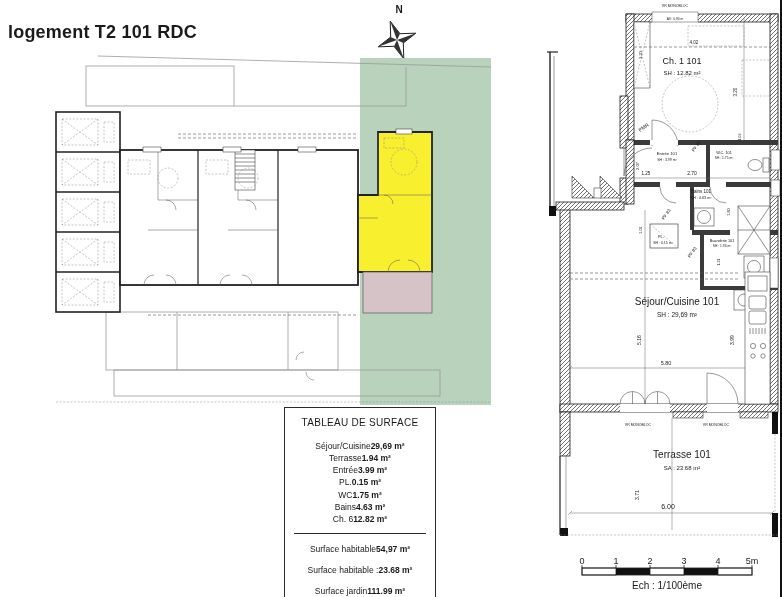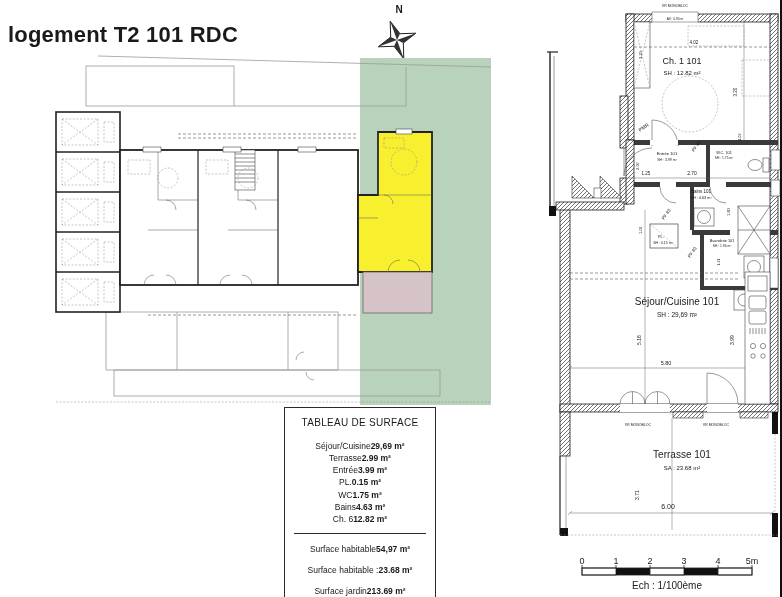--- a/index.html
+++ b/index.html
@@ -1,21 +1,21 @@
 <!DOCTYPE html>
 <html><head>
 <meta charset="utf-8">
 <style>
   html,body{margin:0;padding:0;background:#fff;}
   .sheet{
     position:relative;width:782px;height:597px;background:#fff;overflow:hidden;
     font-family:"Liberation Sans", sans-serif;color:#1a1a1a;
     border-right:2px solid #111;box-sizing:border-box;
   }
-  .page-title{position:absolute;left:8px;top:22px;font-size:22px;font-weight:bold;letter-spacing:.2px;}
+  .page-title{position:absolute;left:8px;top:22px;font-size:18px;font-weight:bold;letter-spacing:.2px;}
   .compass{position:absolute;left:372px;top:2px;width:52px;height:64px;}
   .site-plan{position:absolute;left:48px;top:50px;}
   .floor-plan{position:absolute;left:542px;top:0;}
   .scale-bar{position:absolute;left:576px;top:552px;}
   
   .surface-table{
     position:absolute;left:284px;top:407px;width:152px;background:#fff;
     border:1.5px solid #2a2a2a;box-sizing:border-box;padding:8px 9px 10px 9px;
     font-size:8.5px;line-height:1.45;
   }
@@ -178,21 +178,21 @@
   </svg>
 
   <div class="surface-table">
     <div class="tbl-title">TABLEAU DE SURFACE</div>
     <div class="trow">
         <span class="lbl">Séjour/Cuisine</span>
         <span class="val">29,69 m²</span>
       </div>
     <div class="trow">
         <span class="lbl">Terrasse</span>
-        <span class="val">2.99 m²</span>
+        <span class="val">1.94 m²</span>
       </div>
     <div class="trow">
         <span class="lbl">Entrée</span>
         <span class="val">3.99 m²</span>
       </div>
     <div class="trow">
         <span class="lbl">PL.</span>
         <span class="val">0.15 m²</span>
       </div>
     <div class="trow">
@@ -211,21 +211,21 @@
     <div class="trow total">
         <span class="lbl">Surface habitable</span>
         <span class="val">54,97 m²</span>
       </div>
     <div class="trow total">
         <span class="lbl">Surface habitable :</span>
         <span class="val">23.68 m²</span>
       </div>
     <div class="trow total">
         <span class="lbl">Surface jardin</span>
-        <span class="val">213.69 m²</span>
+        <span class="val">111.99 m²</span>
       </div>
   </div>
 
   <svg class="floor-plan" width="240" height="557" viewBox="0 0 240 557">
     <defs>
       <pattern id="wh" width="4" height="4" patternUnits="userSpaceOnUse">
         <rect width="4" height="4" fill="#fff"></rect>
         <path d="M0,4 l4,-4 M-1,1 l2,-2 M3,5 l2,-2" stroke="#333" stroke-width="0.7"></path>
       </pattern>
     </defs>

